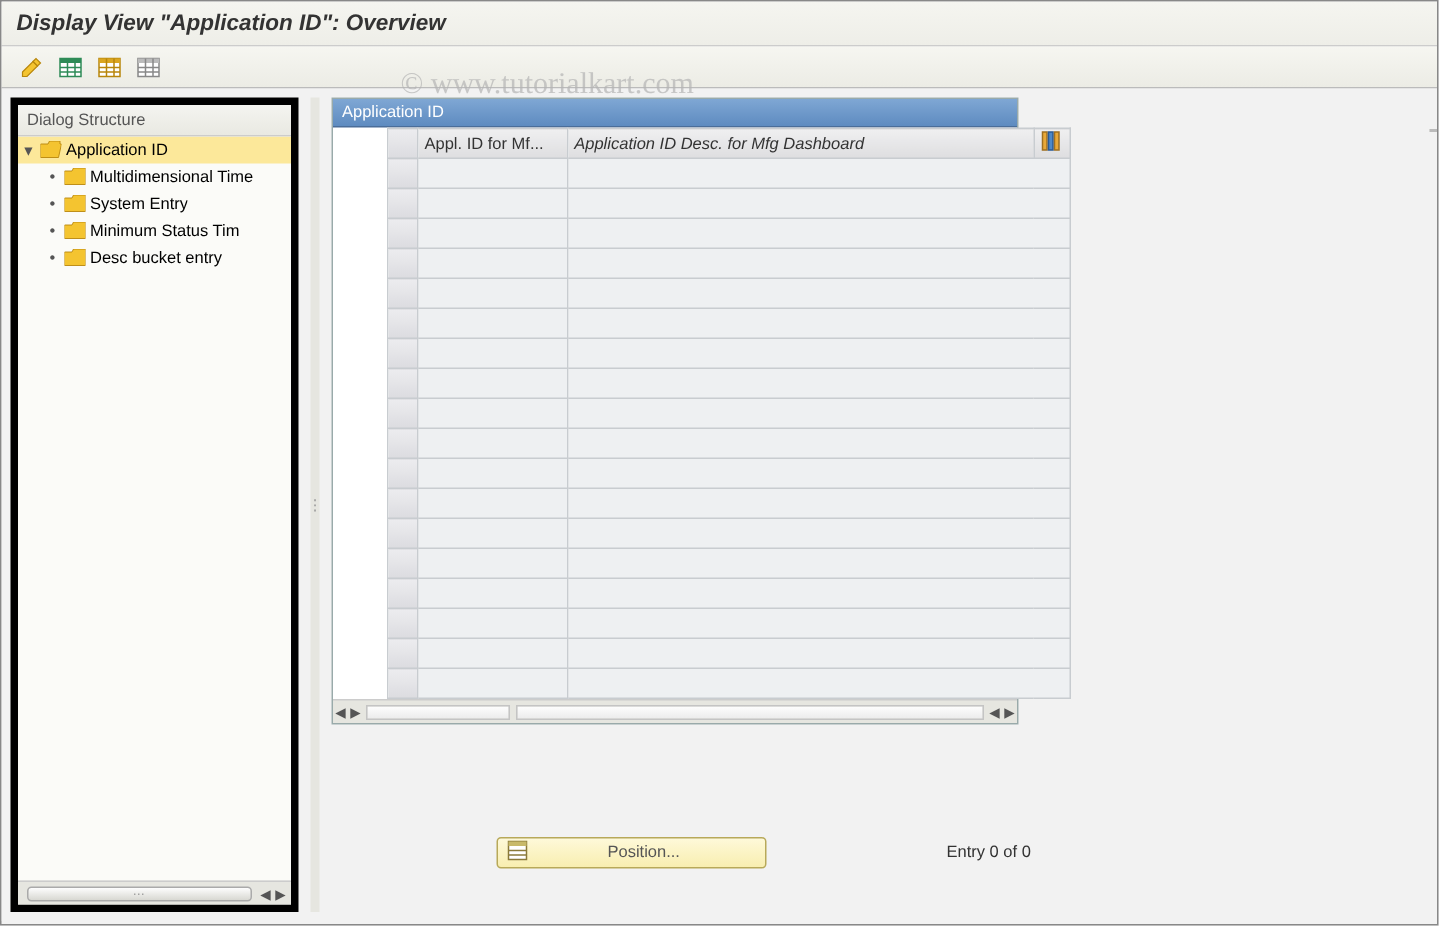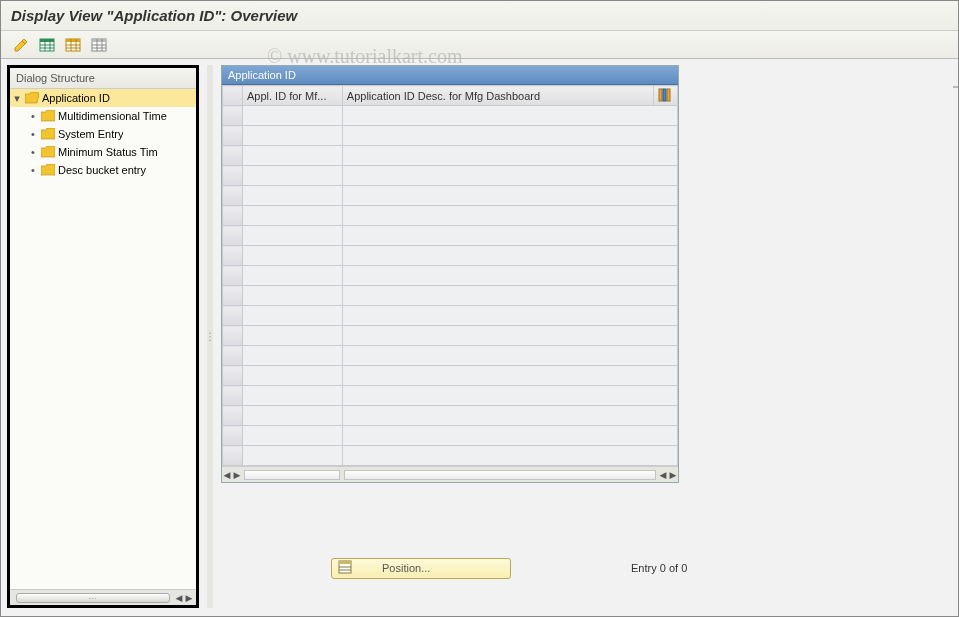--- a/index.html
+++ b/index.html
@@ -54,21 +54,21 @@
   .main-area {
     display: flex;
     height: calc(100% - 60px);
     padding: 6px;
     gap: 8px;
     background: #f2f2f2;
   }
   .sidebar {
     width: 192px;
     background: #fbfbf8;
-    border: 3px solid #000000;
+    border: 5px solid #000000;
     position: relative;
     display: flex;
     flex-direction: column;
   }
   .sidebar-header {
     font-size: 11px;
     color: #555;
     padding: 4px 6px;
     background: linear-gradient(#f4f4f0,#e9e9e2);
     border-bottom: 1px solid #ccc;
@@ -163,41 +163,42 @@
     background: linear-gradient(#7fa7d4, #5e8bc0);
     color: #fff;
     font-size: 11px;
     padding: 3px 6px;
     border-bottom: 1px solid #4a6d99;
   }
   .grid-table {
     border-collapse: collapse;
     width: 100%;
     table-layout: fixed;
+    margin-left: 36px;
   }
   .grid-table th, .grid-table td {
     border: 1px solid #c8ccd0;
     height: 20px;
     font-size: 11px;
     text-align: left;
     padding: 0 4px;
     overflow: hidden;
     white-space: nowrap;
   }
   .grid-table th {
     background: linear-gradient(#efeff0, #dedee0);
     color: #333;
     font-weight: normal;
   }
   .grid-table td {
     background: #eef0f2;
   }
   .row-sel-col { width: 18px; background: linear-gradient(#ececef,#dcdce0) !important; }
   .col-id { width: 90px; }
-  .col-desc { width: 280px; }
+  .col-desc { width: 280px; font-style: italic; }
   .col-cfg { width: 22px; text-align:center !important; }
   .vscroll {
     position: absolute;
     right: -16px; top: 21px; bottom: 16px;
     width: 15px;
     background: #e6e6e0;
     border: 1px solid #bbb;
     display: flex;
     flex-direction: column;
     align-items: center;
@@ -239,20 +240,21 @@
     width: 180px;
     height: 21px;
     background: linear-gradient(#fef9d9,#f8eeb0);
     border: 1px solid #b8a959;
     border-radius: 3px;
     display: flex;
     align-items: center;
     padding: 0 6px;
     cursor: pointer;
     color: #555;
+    gap: 23px;
   }
   .position-btn .pb-icon { margin-right: 30px; }
   .entry-text {
     margin-left: 120px;
     font-size: 11px;
     color: #333;
   }
 </style>
 </head>
 <body>

